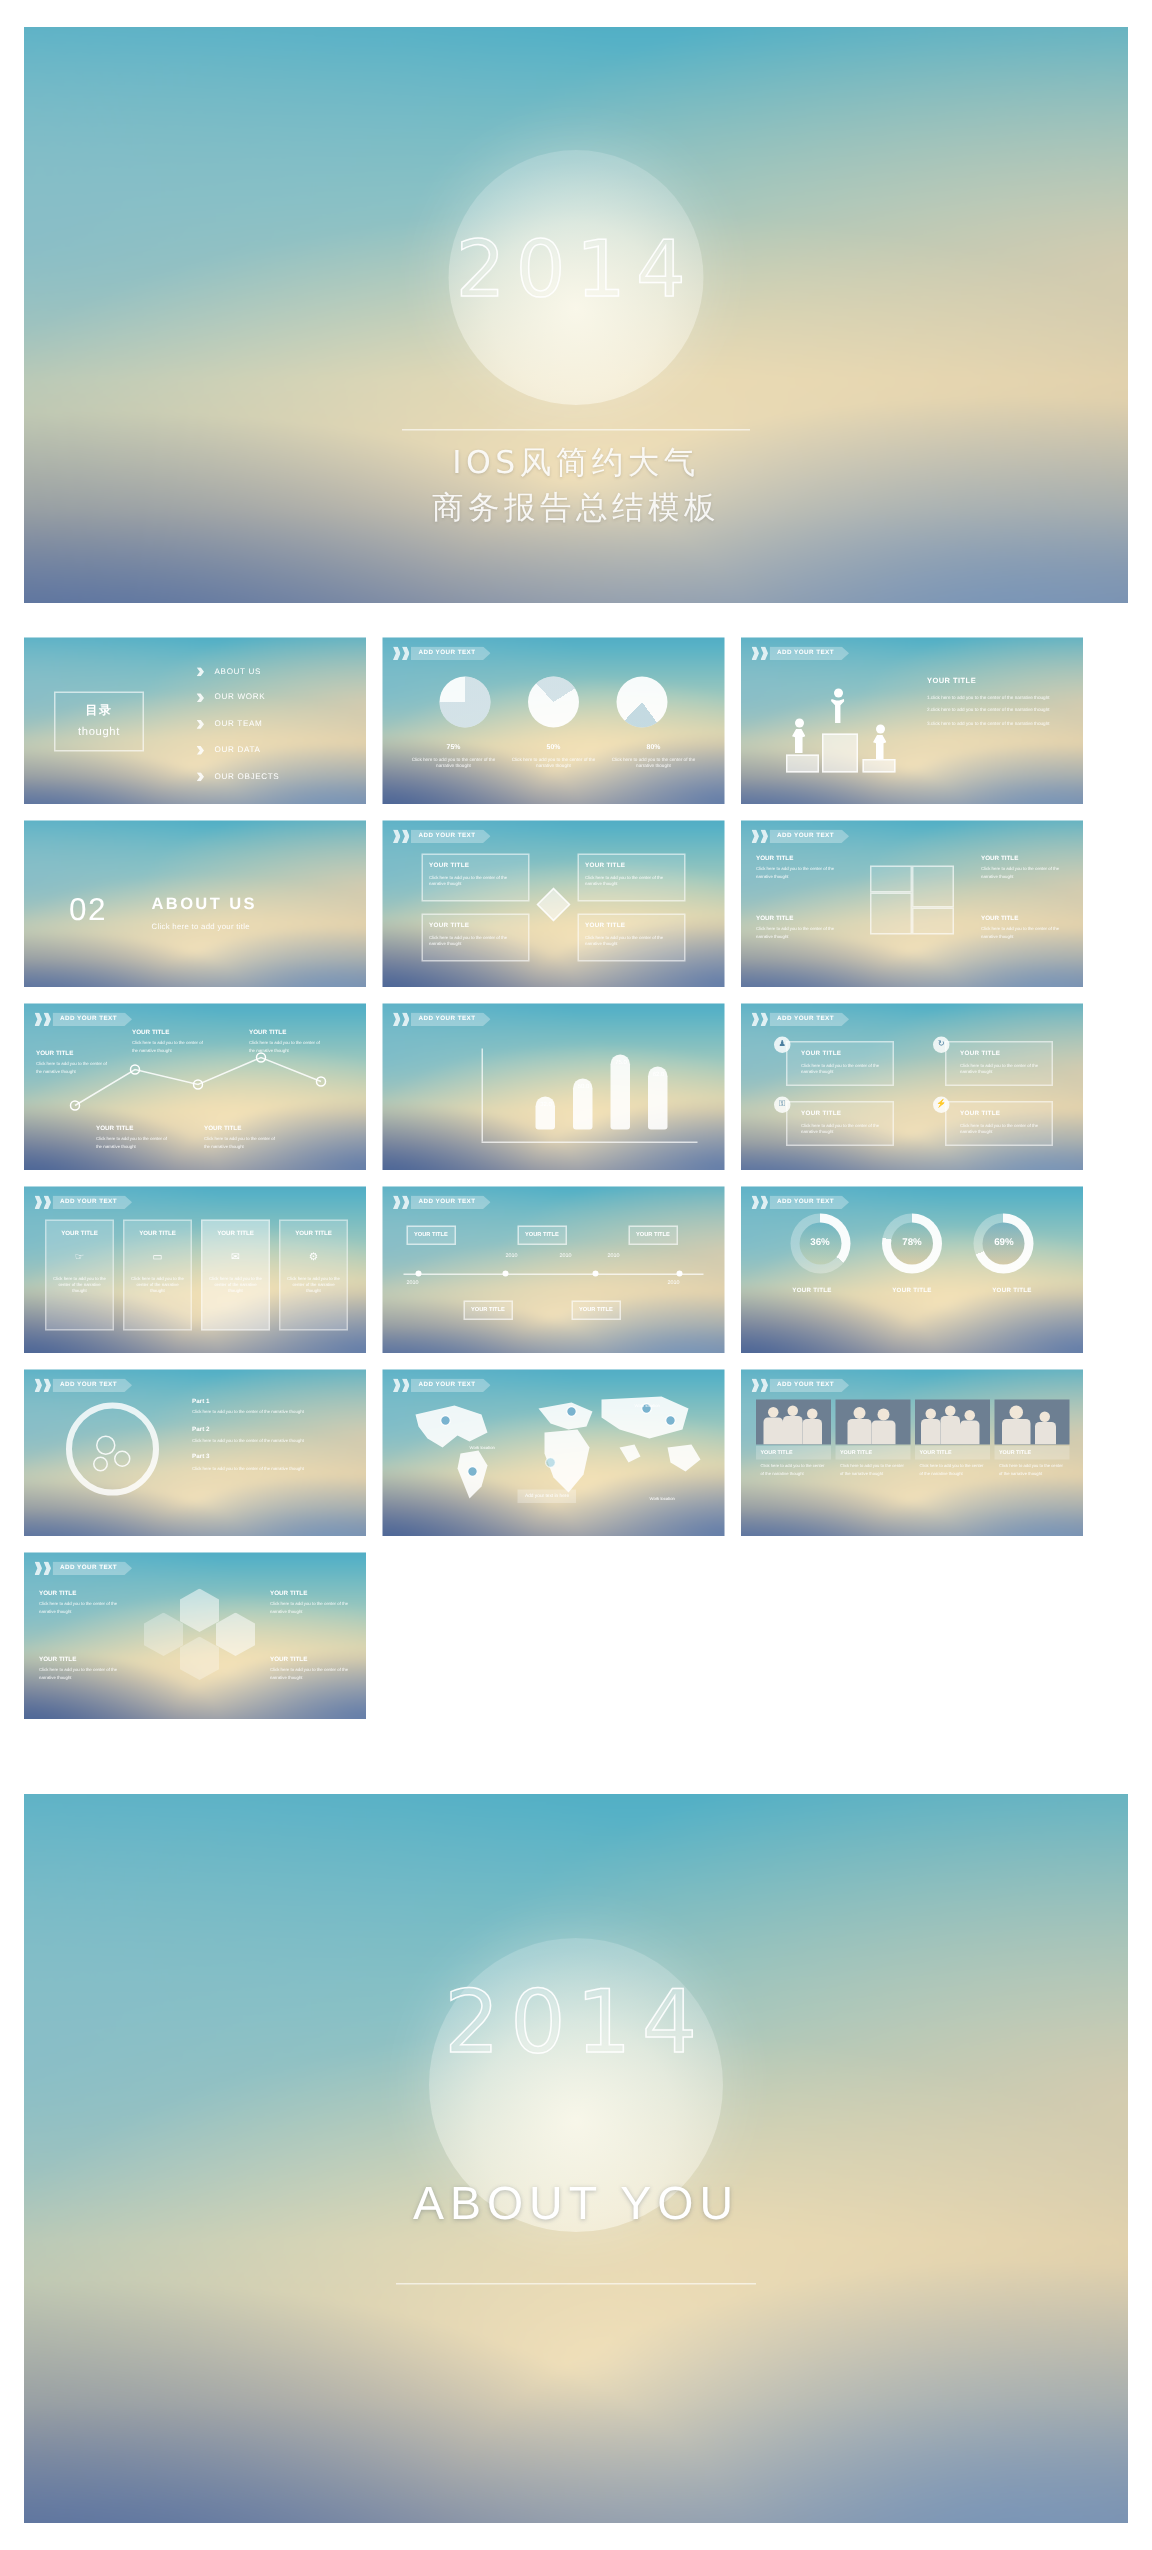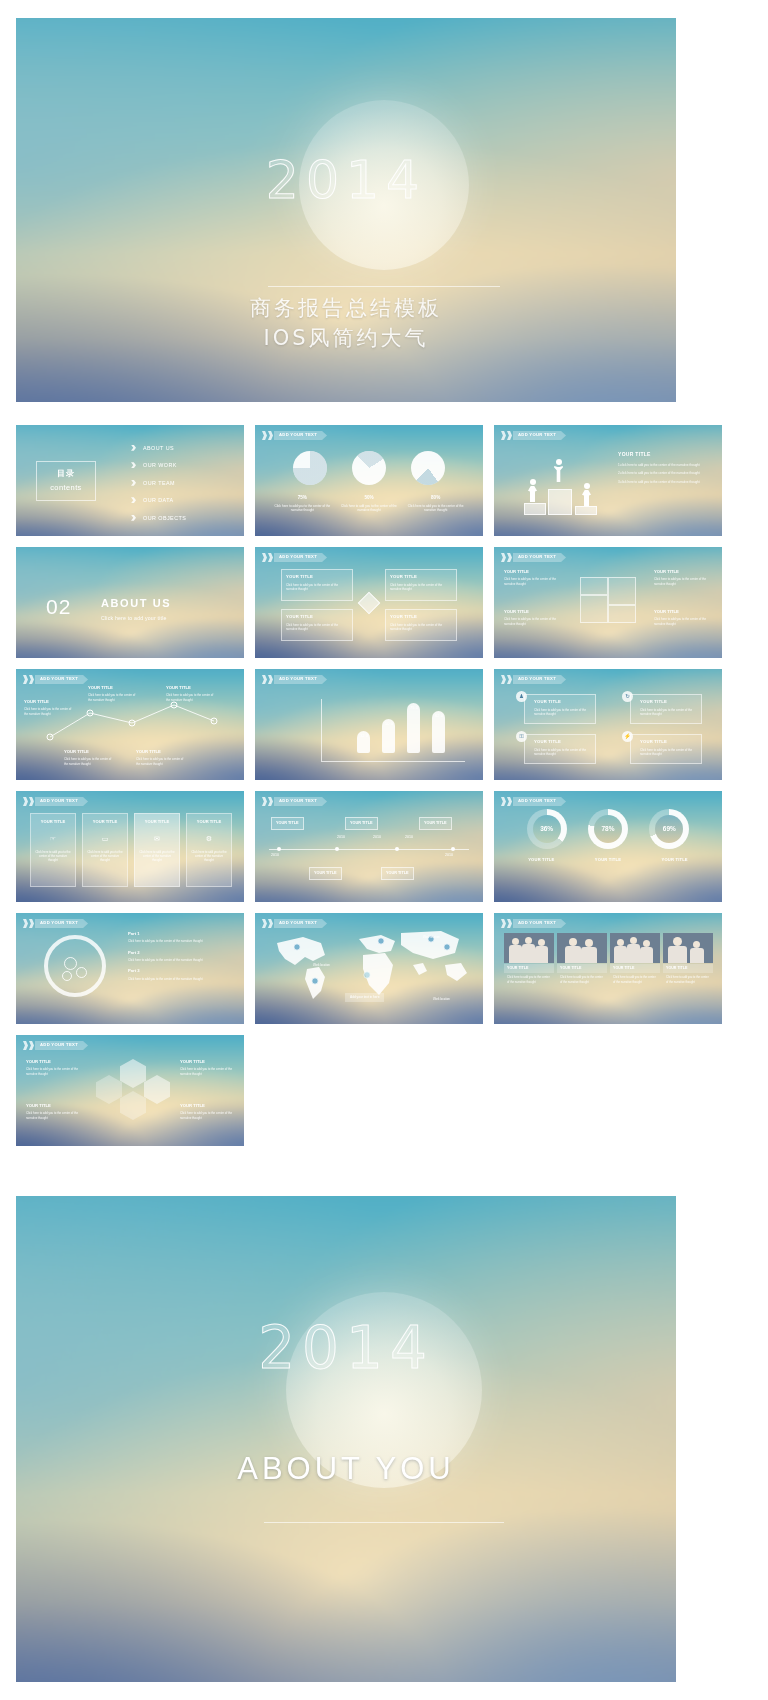--- a/index.html
+++ b/index.html
@@ -30,21 +30,21 @@
     background:
       radial-gradient(ellipse 65% 50% at 85% 85%, rgba(96,124,170,.9) 0%, rgba(96,124,170,0) 60%),
       radial-gradient(ellipse 70% 55% at 15% 88%, rgba(70,98,150,.9) 0%, rgba(70,98,150,0) 58%),
       radial-gradient(ellipse 78% 58% at 58% 66%, rgba(246,228,186,.95) 0%, rgba(246,228,186,0) 60%),
       radial-gradient(ellipse 82% 62% at 10% 36%, rgba(120,186,203,.85) 0%, rgba(120,186,203,0) 62%),
       linear-gradient(180deg,#3d9dc2 0%, #58b2c6 18%, #9ec8bd 40%, #ddd0a6 60%, #9f9fa4 78%, #475a93 100%);
     filter:blur(2px);
   }
 
   
-  .hero { position:absolute; left:16px; width:660px; overflow:hidden; }
+  .hero { position:absolute; left:16px; width:736px; overflow:hidden; }
   #hero-top { top:18px; height:384px; }
   #hero-bottom { top:1196px; height:486px; }
 
   .sun {
     position:absolute; border-radius:50%;
     background:
       radial-gradient(circle at 50% 62%, rgba(255,252,240,.88) 0%, rgba(255,253,243,.62) 42%, rgba(255,255,255,.30) 72%, rgba(255,255,255,.16) 100%);
     box-shadow:0 0 40px rgba(255,255,250,.28);
   }
   #hero-top .sun { width:170px; height:170px; left:283px; top:82px; }
@@ -236,32 +236,32 @@
 <body>
 
 <div class="page">
 
   <div class="hero" id="hero-top">
     <div class="bg"></div>
     <div class="sun"></div>
     <div class="year">2014</div>
     <div class="hero-rule" style="left:252px; top:268px; width:232px;"></div>
     <div class="hero-title" style="top:275px;">
+      <div>IOS风简约大气</div>
       <div>商务报告总结模板</div>
-      <div>IOS风简约大气</div>
     </div>
   </div>
 
   <div id="grid">
 
     <div class="slide">
       <div class="bg"></div>
       <div class="contents-box">
         <div class="cn">目录</div>
-        <div class="en">contents</div>
+        <div class="en">thought</div>
       </div>
       <ul class="toc">
         <li>
             <span class="ar"></span>
             <span class="lbl">ABOUT US</span>
           </li>
         <li>
             <span class="ar"></span>
             <span class="lbl">OUR WORK</span>
           </li>

